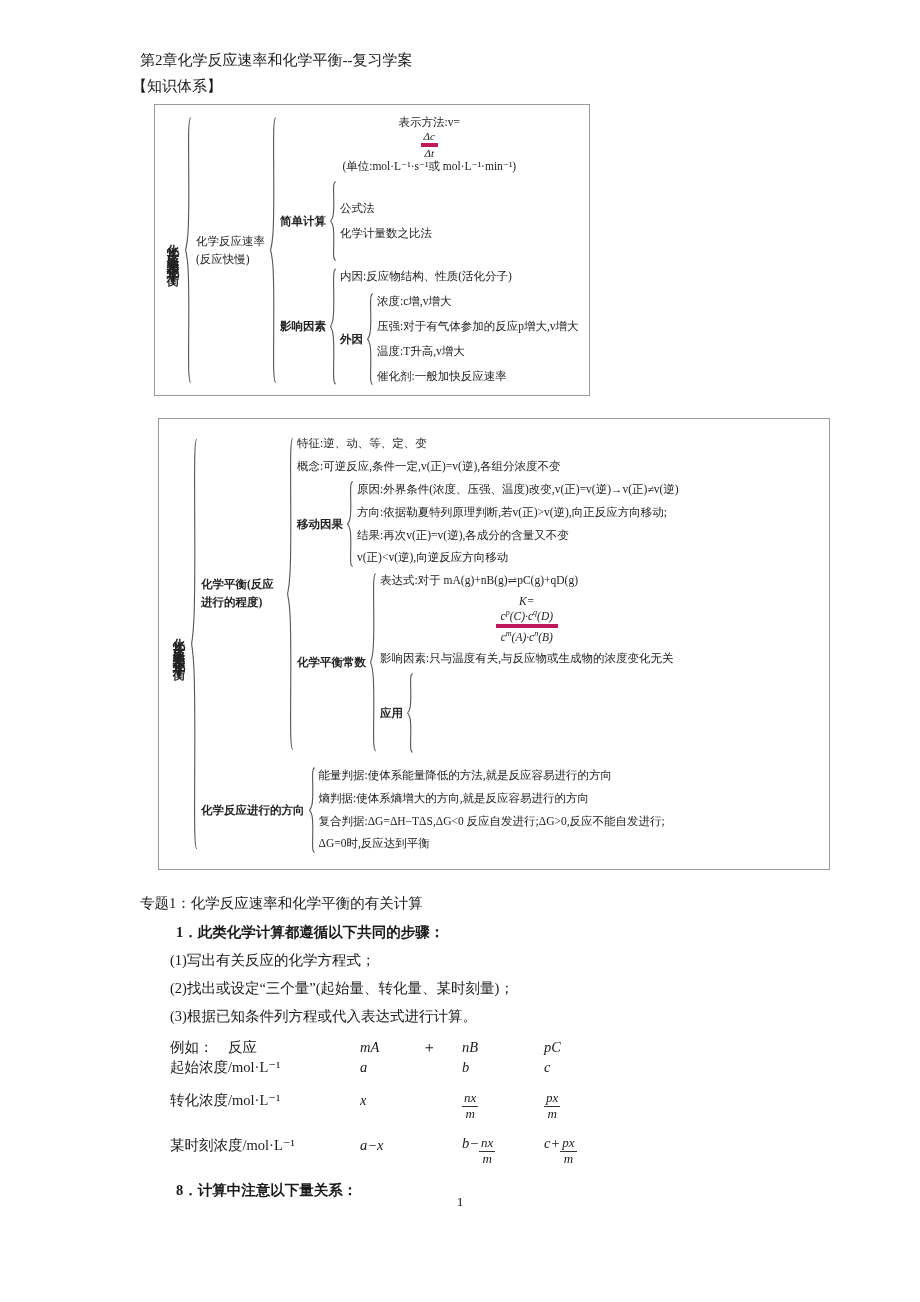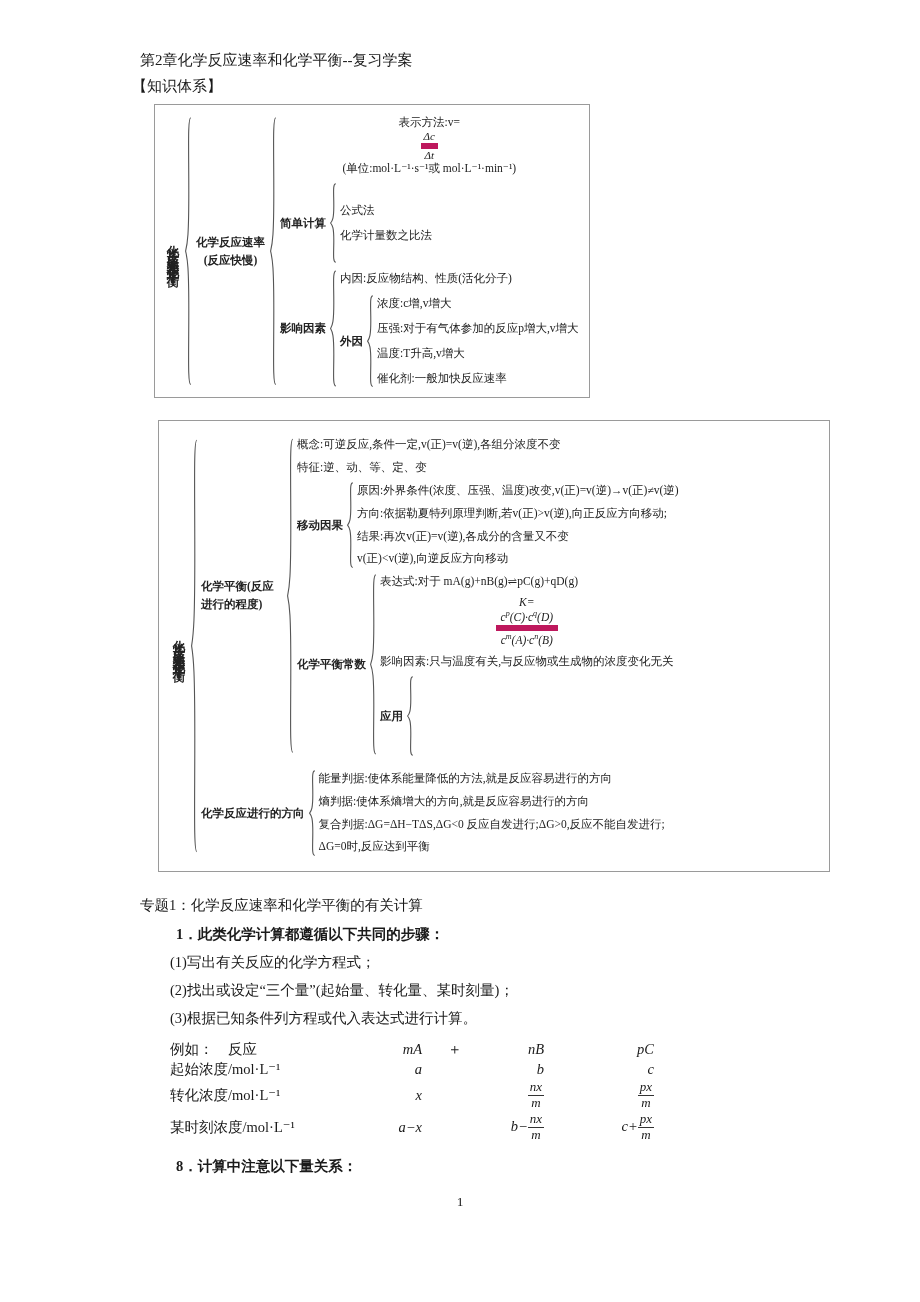--- a/index.html
+++ b/index.html
@@ -27,60 +27,60 @@
   .box1 { width:436px; min-height:236px; margin:8px 0 0 14px; padding:10px 6px; }
   .box2 { width:672px; min-height:452px; margin:22px 0 0 18px; padding:12px 8px; }
 
   .grp { display:flex; align-items:center; }
   .col { display:flex; flex-direction:column; justify-content:center; row-gap:5px; }
   .box1 .col { row-gap:7px; }
   .lbl { font-weight:700; white-space:nowrap; padding:0 3px; }
   .wlbl { font-weight:700; width:88px; line-height:1.55; padding:0 3px; }
   .line { white-space:nowrap; padding-left:3px; line-height:1.55; }
   .row { display:flex; align-items:center; padding-left:3px;flex-direction:column; }
-  .node-lbl { font-weight:700; text-align:center; padding:0 4px; line-height:1.6; }
+  .node-lbl { font-weight:400; text-align:left; padding:0 4px; line-height:1.6; }
   .root-vert {
     writing-mode:vertical-rl; text-orientation:upright;
     font-weight:700; font-size:12.5px; letter-spacing:3px; padding:0 3px;
   }
   .brace { width:8px; min-width:8px; align-self:stretch; height:auto; }
   .brace path { fill:none; stroke:#555; stroke-width:1.1; vector-effect:non-scaling-stroke; }
 
   .frac {
     display:inline-flex; flex-direction:column; align-items:center;
     font-style:italic; line-height:1.15; margin:0 2px; font-size:11px;
   }
-  .frac .fnum { border-bottom:6px solid #be185d; padding:0 3px; }
+  .frac .fnum { border-bottom:4px solid #be185d; padding:0 3px; }
   .frac .fden { padding:0 3px; }
   .kfrac { font-size:11.5px; }
   .kfrac .fnum, .kfrac .fden { padding:1px 5px; }
   sup { font-size:0.7em; }
   .kvar { font-style:italic; }
 
   
   .topic-title { font-size:14.5px; margin-top:24px; }
   .bold-head { font-size:14.5px; font-weight:700; margin:10px 0 0 36px; }
   .step { font-size:14.5px; margin:9px 0 0 30px; }
 
   .calc-table {
     display:grid;
     grid-template-columns:190px 62px 40px 82px 110px;
     align-items:center;
     row-gap:1px;
     margin:12px 0 0 30px;
     font-size:14.5px;
   }
-  .cell { text-align:right; }
+  .cell { text-align:left; }
   .cell-label { text-align:left; }
   .var { font-style:italic; }
   .sfrac {
     display:inline-flex; flex-direction:column; align-items:center;
     font-style:italic; font-size:13px; line-height:1.15; vertical-align:middle;
   }
-  .sfrac .fnum { border-bottom:1px solid #333; padding:0 2px; }
+  .sfrac .fnum { border-bottom:1px solid #333; padding:0 2px;margin-top:13px; }
 
   .note2 { margin-top:14px; }
   .page-num { position:absolute; left:0; right:0; bottom:92px; text-align:center; font-size:13.5px; }
 </style>
 </head>
 <body>
 
 <div class="page">
 
   <div class="doc-title">第2章化学反应速率和化学平衡--复习学案</div>
@@ -158,22 +158,22 @@
           <path d="M8.5 1 C4.5 1 6 12 6 28 C6 44 4.5 47 2 50 C4.5 53 6 56 6 72 C6 88 4.5 99 8.5 99"></path>
         </svg>
       <div class="col" style="row-gap:14px;">
 
         <div class="grp">
           <div class="wlbl">化学平衡(反应进行的程度)</div>
           <svg class="brace" viewBox="0 0 10 100" preserveAspectRatio="none">
               <path d="M8.5 1 C4.5 1 6 12 6 28 C6 44 4.5 47 2 50 C4.5 53 6 56 6 72 C6 88 4.5 99 8.5 99"></path>
             </svg>
           <div class="col">
+            <div class="line">特征:逆、动、等、定、变</div>
             <div class="line">概念:可逆反应,条件一定,v(正)=v(逆),各组分浓度不变</div>
-            <div class="line">特征:逆、动、等、定、变</div>
 
             <div class="grp">
               <div class="lbl">移动因果</div>
               <svg class="brace" viewBox="0 0 10 100" preserveAspectRatio="none">
                   <path d="M8.5 1 C4.5 1 6 12 6 28 C6 44 4.5 47 2 50 C4.5 53 6 56 6 72 C6 88 4.5 99 8.5 99"></path>
                 </svg>
               <div class="col">
                 <div class="line">原因:外界条件(浓度、压强、温度)改变,v(正)=v(逆)→v(正)≠v(逆)</div>
                 <div class="line">方向:依据勒夏特列原理判断,若v(正)&gt;v(逆),向正反应方向移动;</div>
                 <div class="line">结果:再次v(正)=v(逆),各成分的含量又不变</div>

